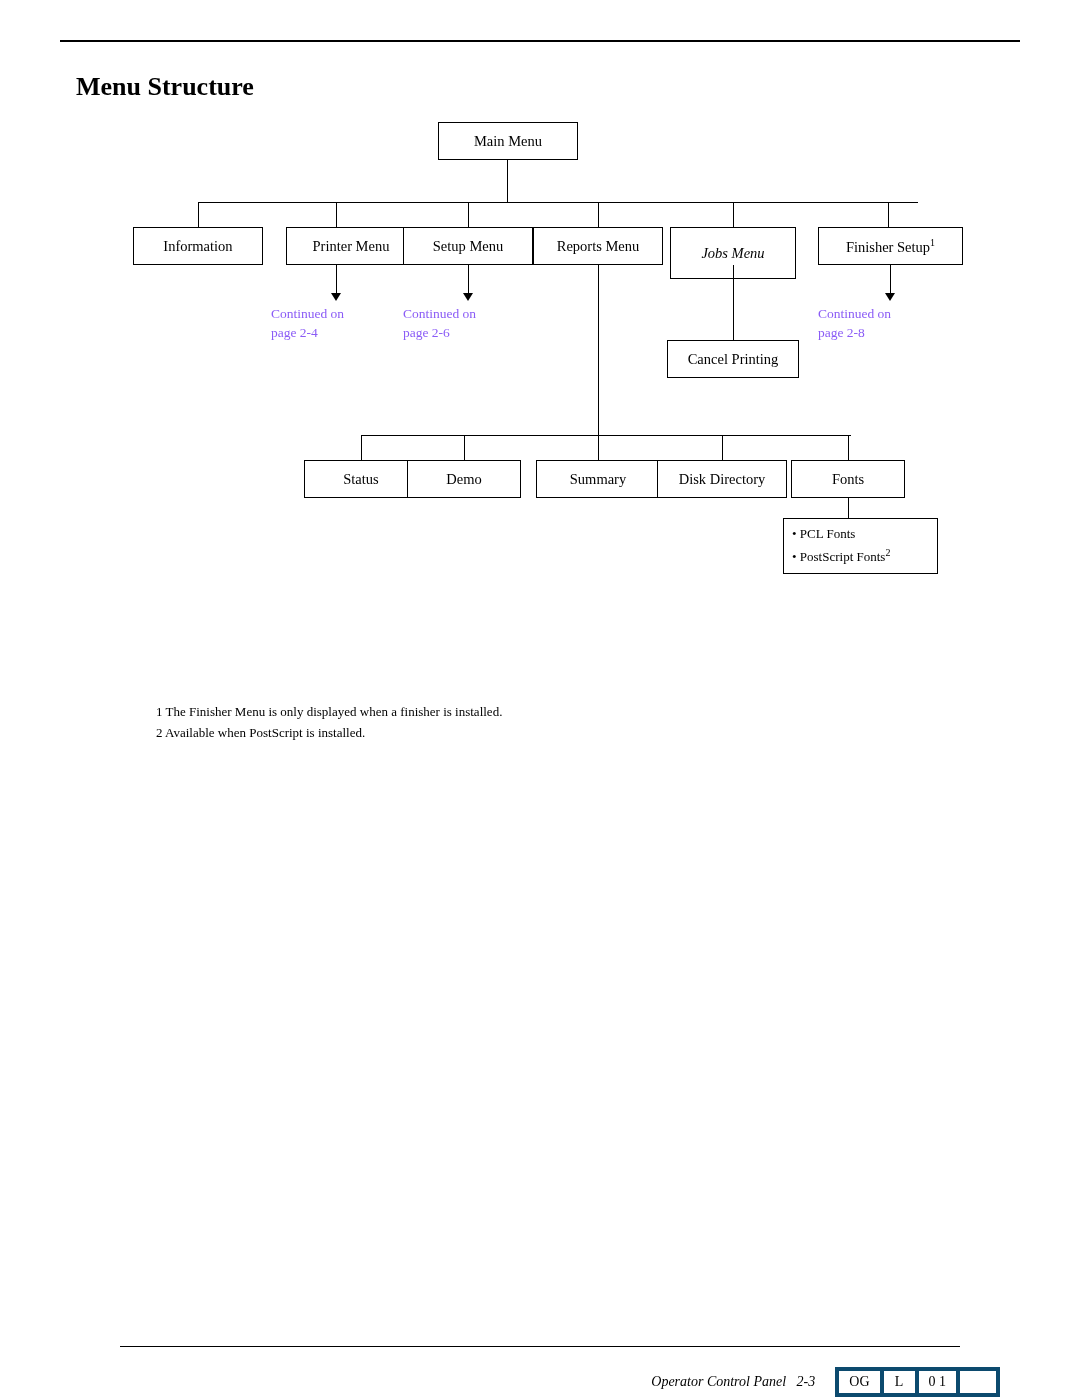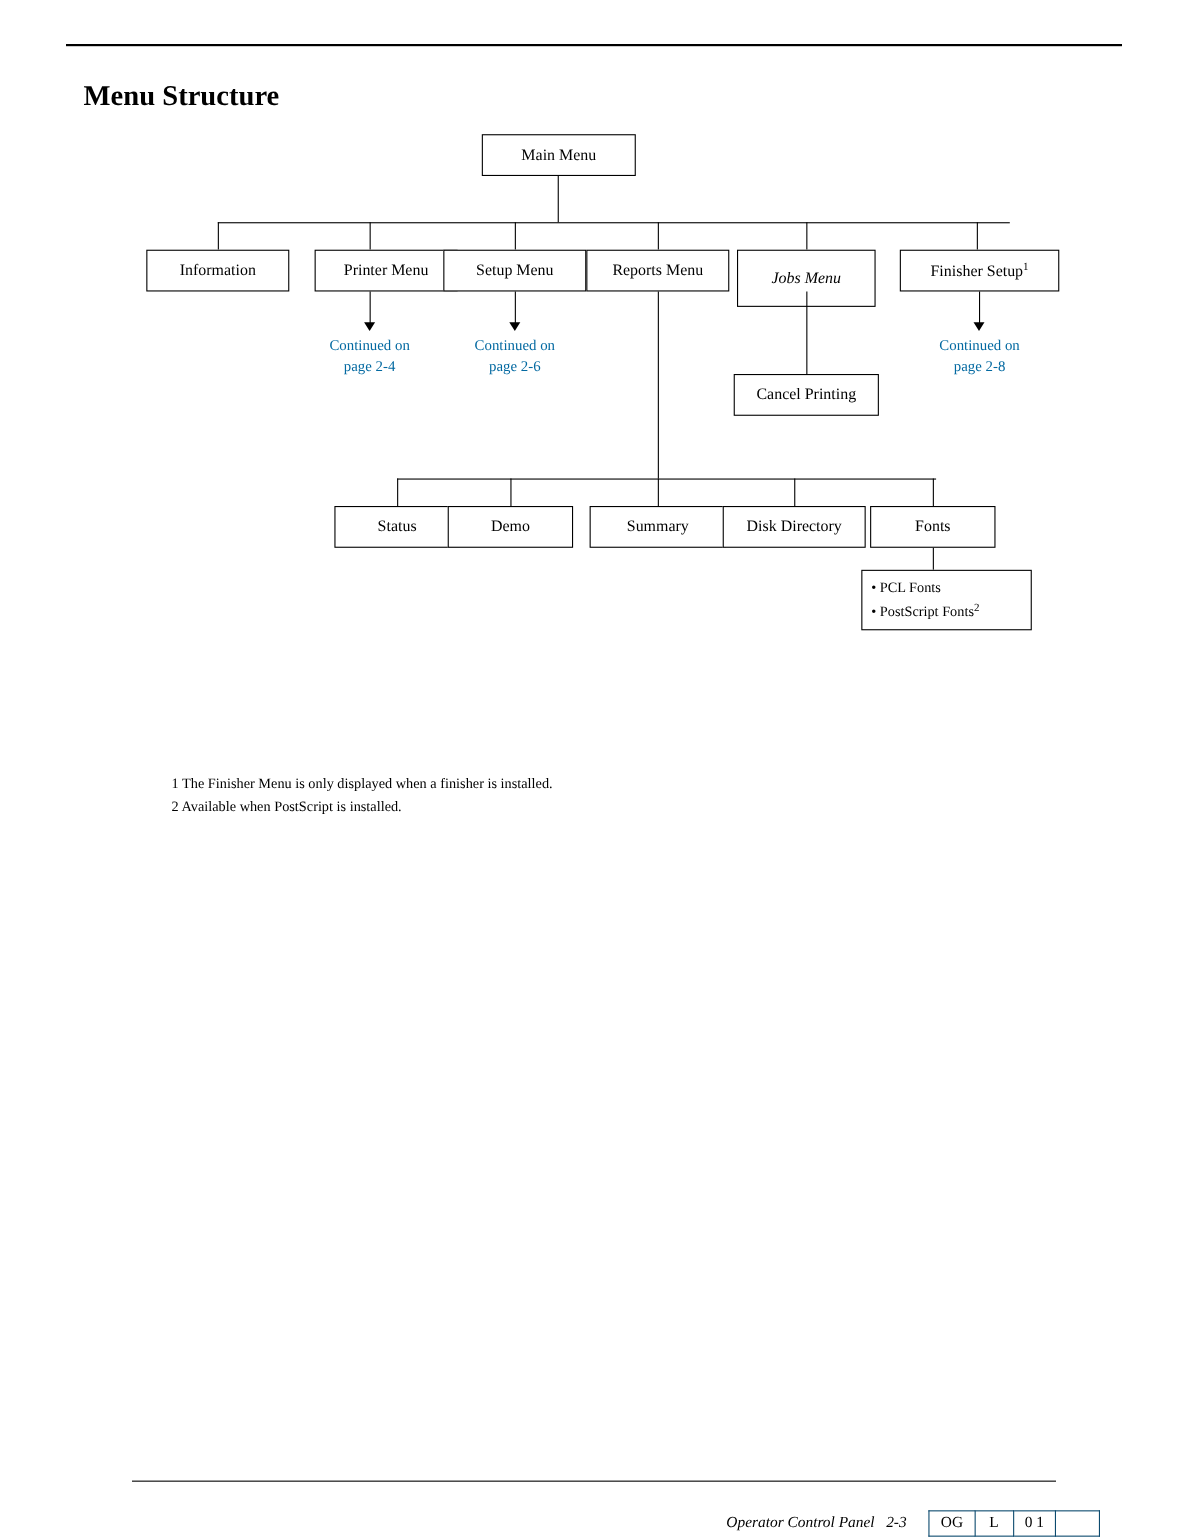--- a/index.html
+++ b/index.html
@@ -64,23 +64,22 @@
     .arrow-down {
       position: absolute;
       width: 0;
       height: 0;
       border-left: 5px solid transparent;
       border-right: 5px solid transparent;
       border-top: 8px solid #000;
     }
 
     .continued-link {
-      color: #0369a1;
+      color: #8b5cf6;
       font-size: 13.5px;
-      text-align: center;
       line-height: 1.4;
       position: absolute;
     }
 
     .fonts-list {
       position: absolute;
       font-size: 13px;
       line-height: 1.6;
       border: 1px solid #000;
       padding: 5px 8px;
@@ -114,21 +113,21 @@
       justify-content: space-between;
       padding: 0 80px;
       font-size: 14px;
     }
     .footer-table {
       border-collapse: collapse;
       font-size: 14px;
       font-style: normal;
     }
     .footer-table td {
-      border: 1px solid #0c4a6e;
+      border: 4px solid #0c4a6e;
       padding: 3px 10px;
       min-width: 35px;
       text-align: center;
     }
 
     sup {
       font-size: 10px;
       vertical-align: super;
     }
 

